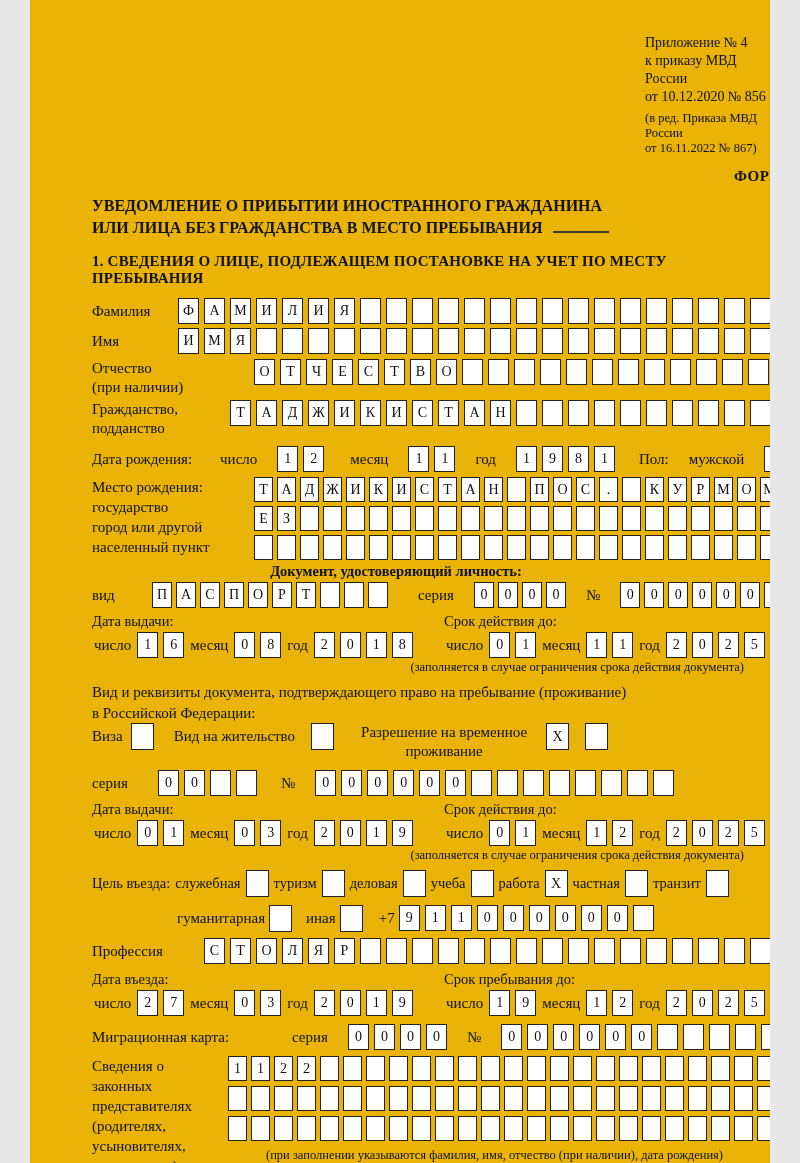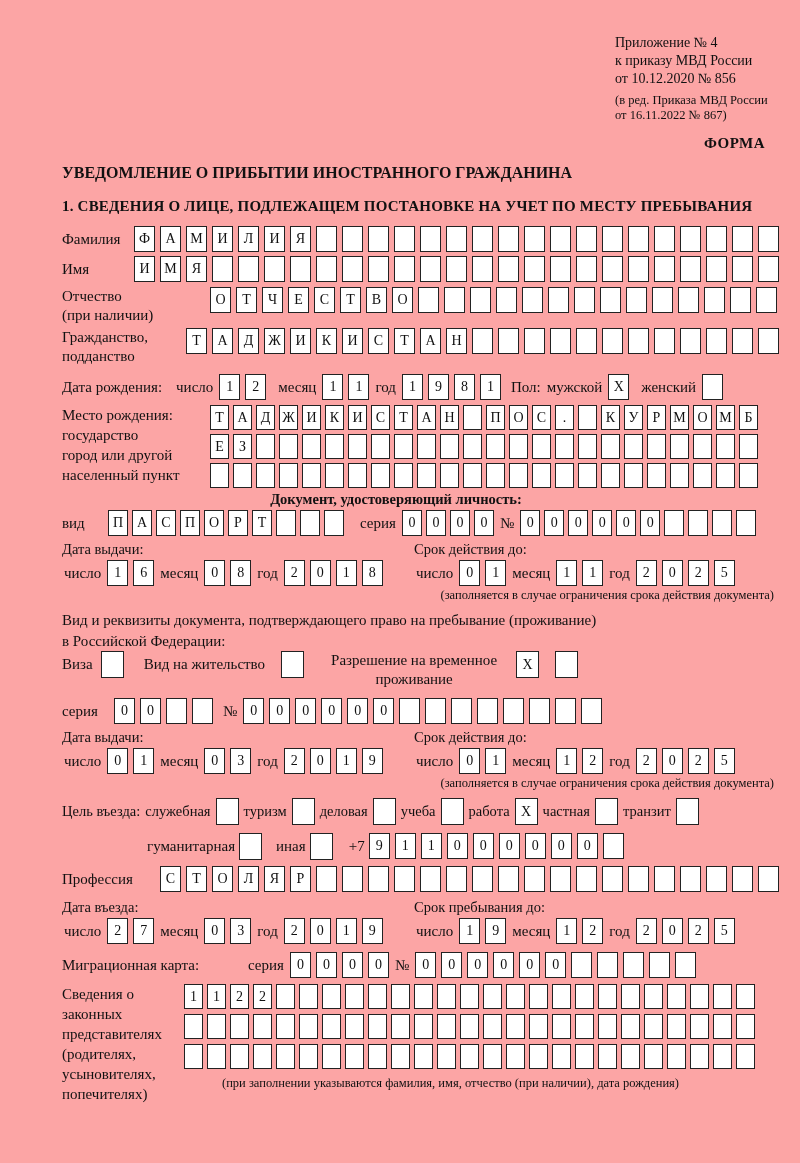--- a/index.html
+++ b/index.html
@@ -1,31 +1,31 @@
 <!DOCTYPE html>
 <html><head>
 <meta charset="utf-8">
 <style>
   html,body{margin:0;padding:0;background:#e8e8e8;}
   .page{
-    position:relative;width:800px;height:1163px;margin:0 auto;background:#fca5a5;
+    position:relative;width:740px;height:1163px;margin:0 auto;background:#eab308;
     box-sizing:border-box;padding:34px 0 0 62px;overflow:hidden;
     font-family:"Liberation Serif","DejaVu Serif",serif;color:#111;font-size:15px;
   }
   
   .ref{margin-left:553px;font-size:14px;line-height:18px;}
   .ref .small{font-size:12.5px;line-height:15px;}
   .ref .small.first{margin-top:5px;}
   .forma{margin-left:642px;margin-top:12px;font-weight:bold;font-size:15px;letter-spacing:.5px;}
   
   .title{font-weight:bold;font-size:16px;line-height:22px;margin:10px 70px 0 0;}
   .uline{display:inline-block;width:56px;border-bottom:2.5px solid #3a3a3a;height:12px;margin-left:10px;}
   .sec{font-weight:bold;font-size:15px;margin-top:14px;letter-spacing:.2px;}
   
-  .row{display:flex;align-items:flex-start;gap:6px;margin-top:5px;}
+  .row{display:flex;align-items:flex-start;gap:20px;margin-top:5px;}
   .flabel{flex:none;line-height:26px;}
   .flabel.ml2{line-height:19px;}
   .w66{width:66px}.w142{width:142px}.w118{width:118px}.w46{width:46px}
   .w92{width:92px}.w180{width:180px}.w116{width:116px}.w40{width:40px}
   .dl{flex:none;line-height:26px;}
   .dlc{flex:none;line-height:27px;}
   
   .cells{display:inline-flex;gap:5px;flex:none;}
   .cell{box-sizing:border-box;flex:none;width:21px;height:26px;border:1.6px solid #222;
         display:inline-flex;align-items:center;justify-content:center;font-size:14px;background:#fff;}
@@ -65,20 +65,21 @@
     <div>Приложение № 4</div>
     <div>к приказу МВД России</div>
     <div>от 10.12.2020 № 856</div>
     <div class="small first">(в ред. Приказа МВД России</div>
     <div class="small">от 16.11.2022 № 867)</div>
   </div>
   <div class="forma">ФОРМА</div>
 
   <div class="title">
     <div>УВЕДОМЛЕНИЕ О ПРИБЫТИИ ИНОСТРАННОГО ГРАЖДАНИНА</div>
+    <div><span>ИЛИ ЛИЦА БЕЗ ГРАЖДАНСТВА В МЕСТО ПРЕБЫВАНИЯ</span><span class="uline"></span></div>
   </div>
 
   <div class="sec">1. СВЕДЕНИЯ О ЛИЦЕ, ПОДЛЕЖАЩЕМ ПОСТАНОВКЕ НА УЧЕТ ПО МЕСТУ ПРЕБЫВАНИЯ</div>
 
   <div class="row" style="margin-top:11px">
     <div class="flabel w66">Фамилия</div>
     <div class="cells">
         <span class="cell">Ф</span>
         <span class="cell">А</span>
         <span class="cell">М</span>

